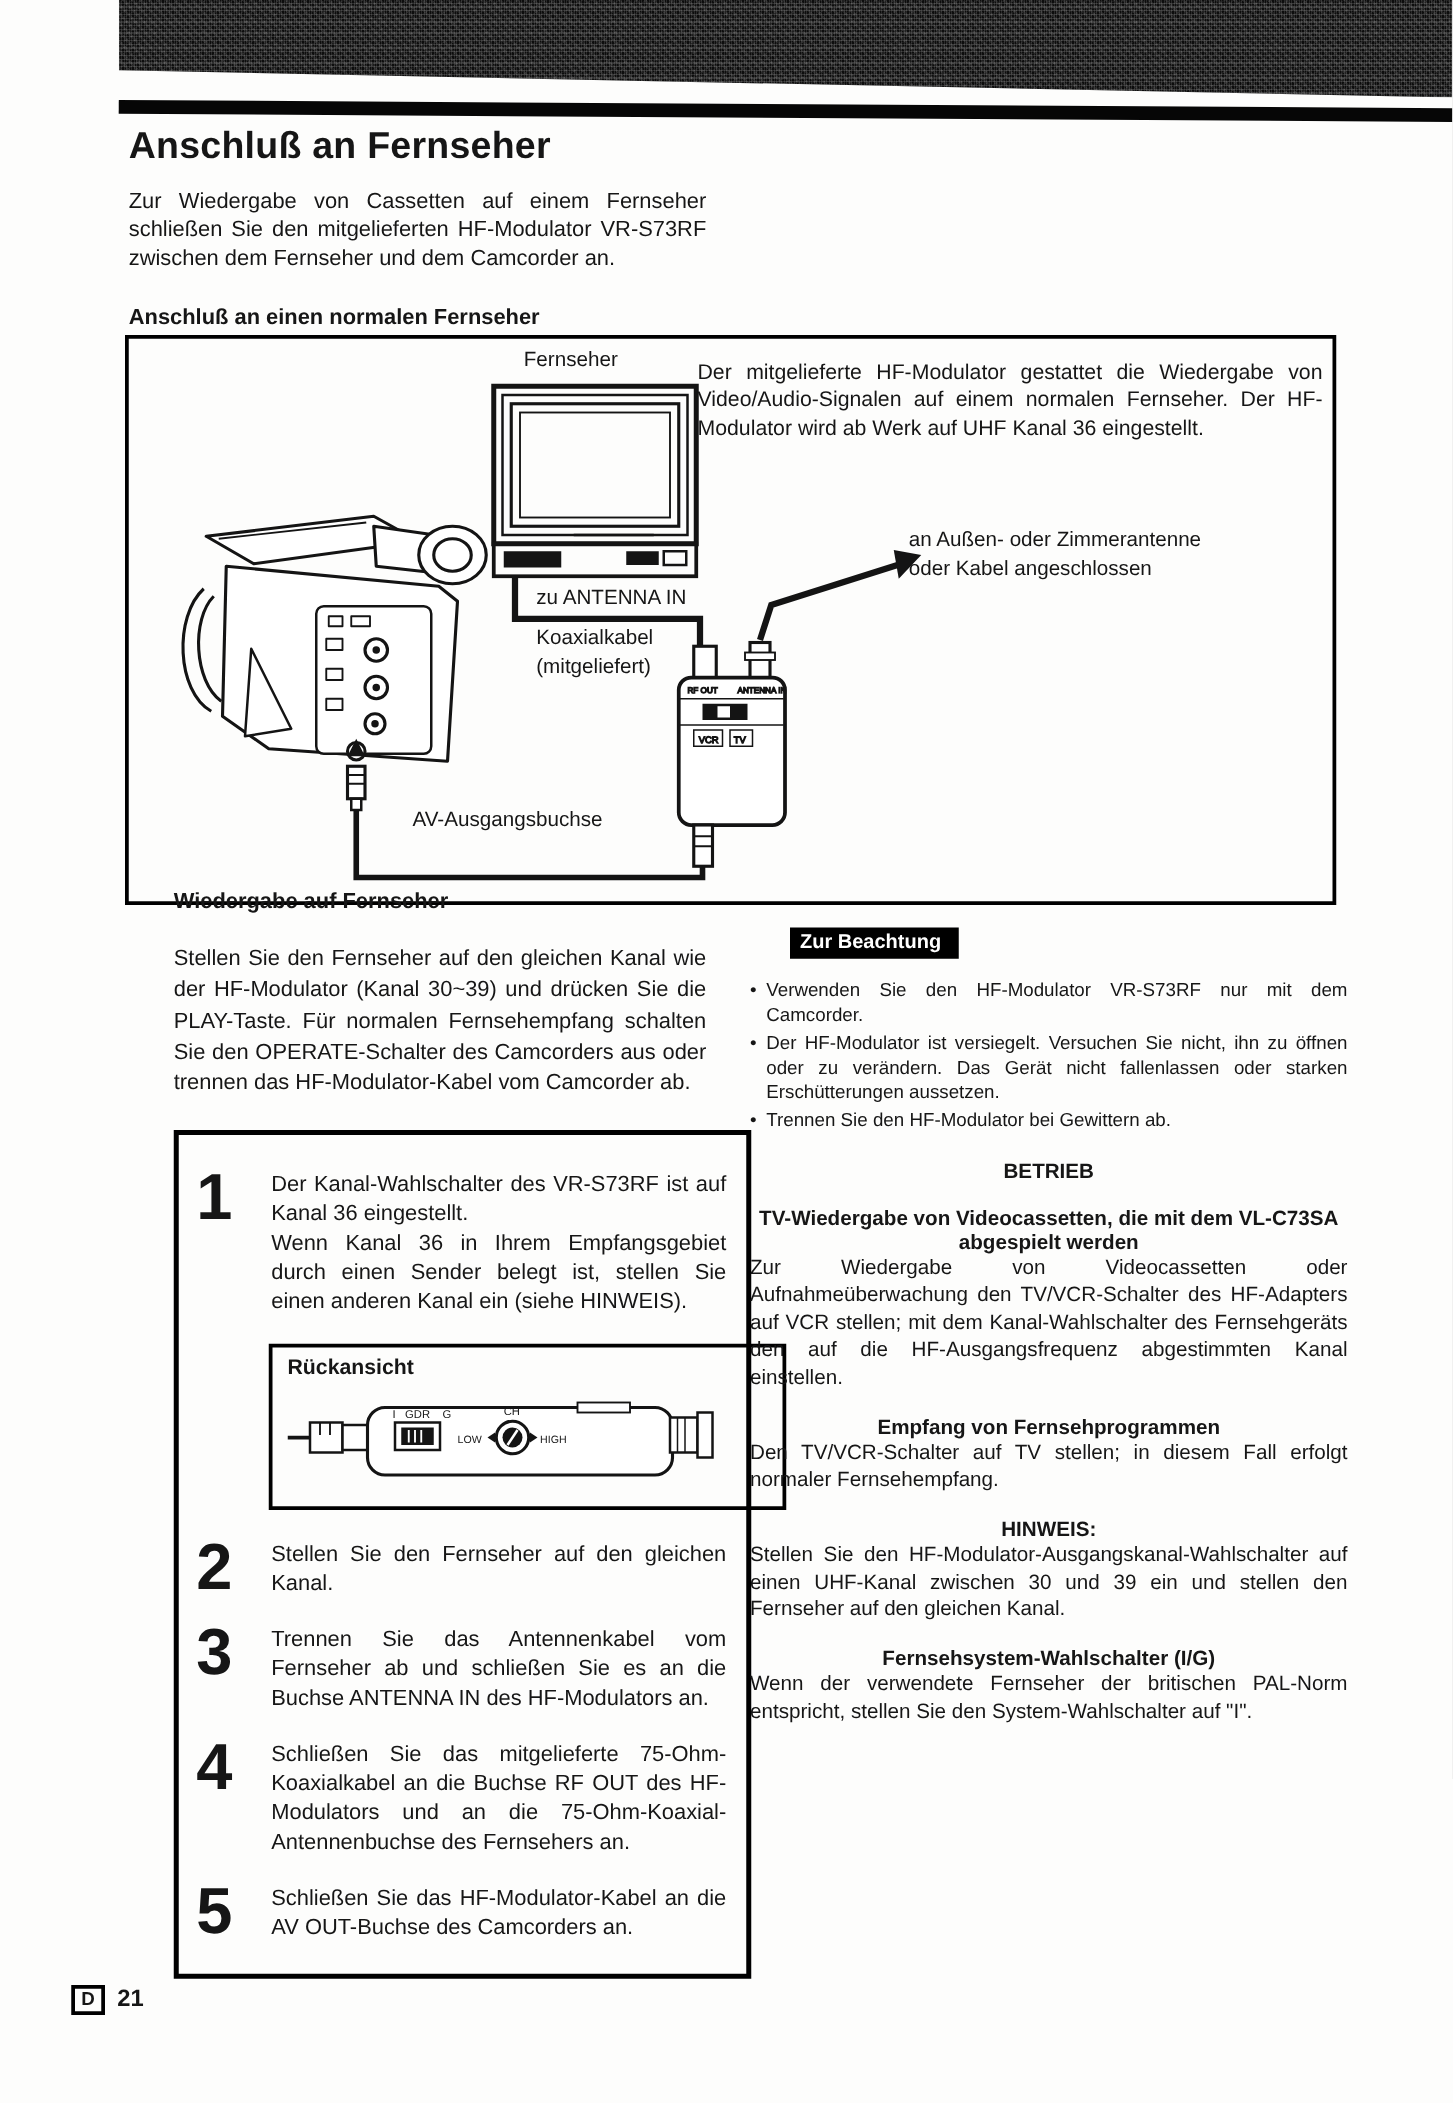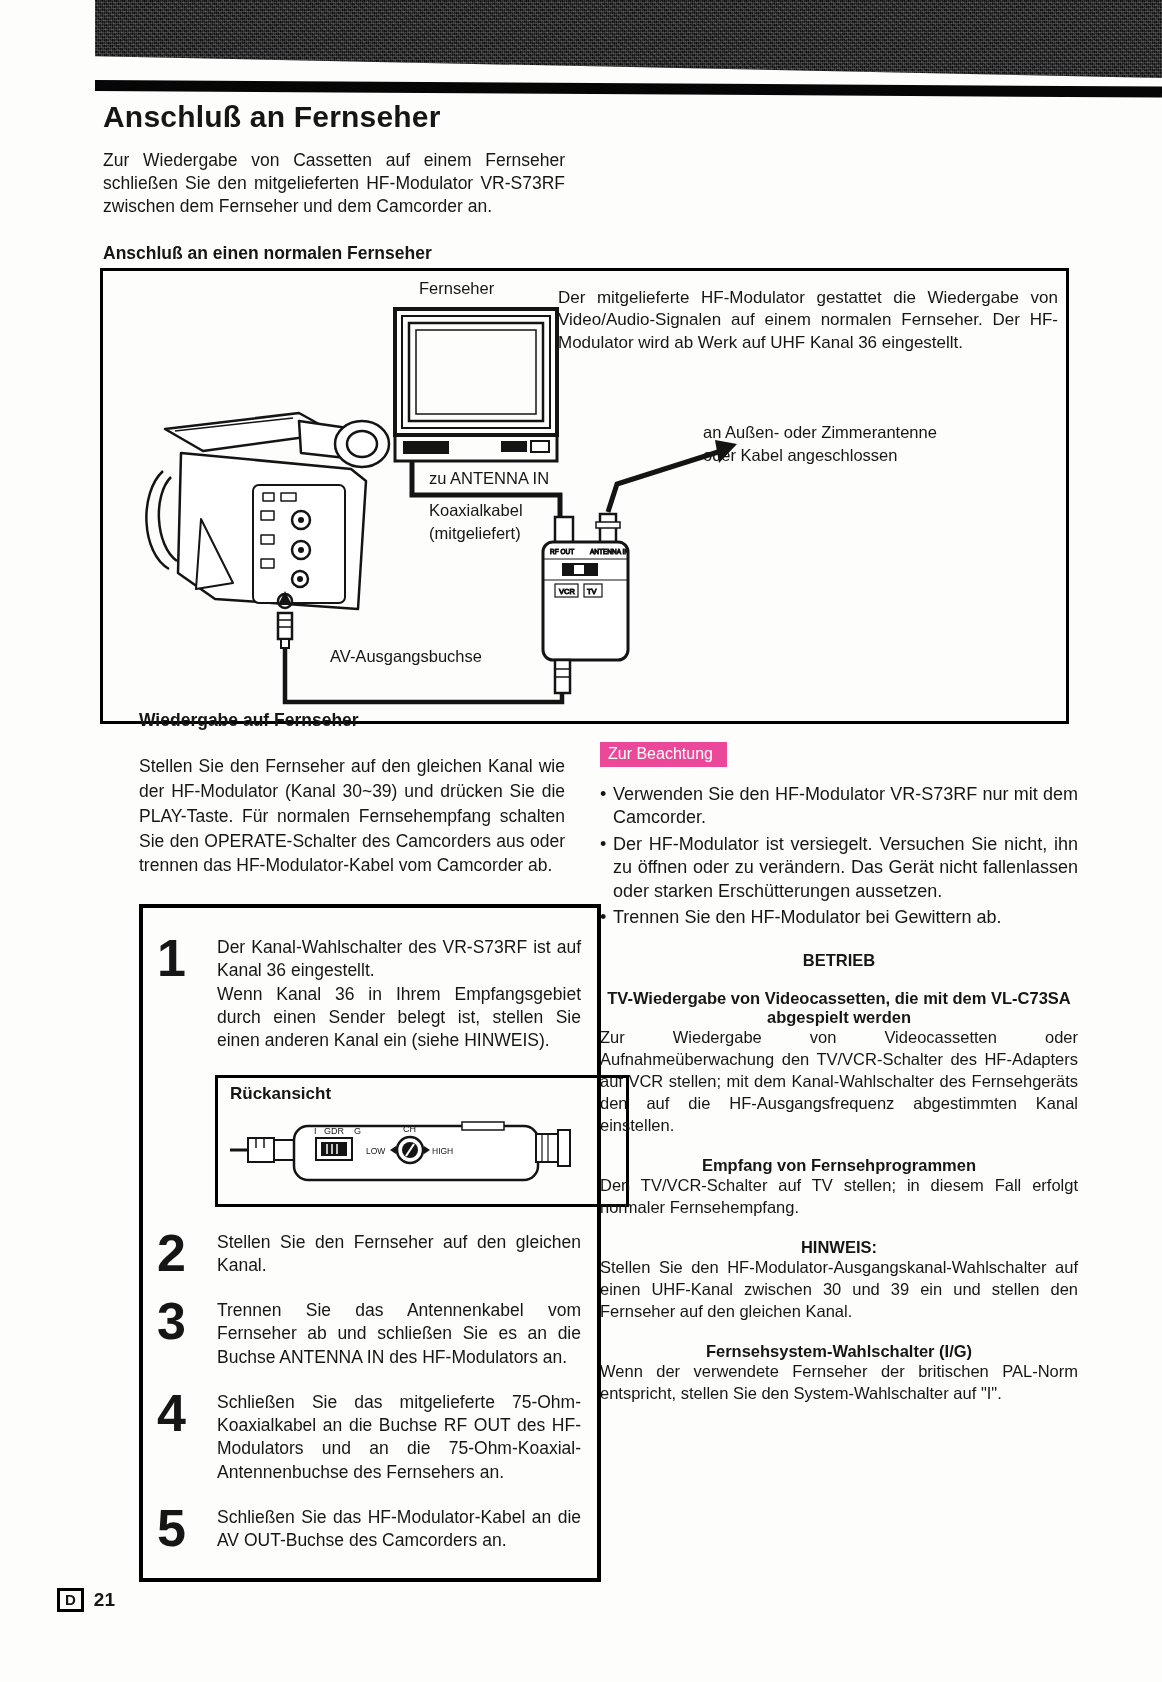--- a/index.html
+++ b/index.html
@@ -48,23 +48,23 @@
   .step { display:flex; margin-bottom:22px; }
   .step-num { flex:none; width:60px; font-size:52px; font-weight:bold; line-height:.85; letter-spacing:-2px; }
   .step-text { font-size:17.5px; line-height:1.33; text-align:justify; }
   .step-text .t2 { margin-top:0; }
 
   .rear { border:3px solid #000; margin:6px 0 24px 58px; padding:6px 8px 8px 12px; width:414px; }
   .rear-label { font-size:17px; font-weight:bold; margin-bottom:0; }
 
   
   .col-right { left:600px; top:742px; width:478px; }
-  .badge { display:inline-block; background:#ec4899; color:#fff; font-weight:normal;
-           font-size:16px; padding:3px 14px 4px 8px; margin-bottom:16px; }
-  .bullets { font-size:18px; line-height:1.3; }
+  .badge { display:inline-block; background:#000000; color:#fff; font-weight:bold;
+           font-size:16px; padding:3px 14px 4px 8px; margin-bottom:16px;margin-left:32px; }
+  .bullets { font-size:15px; line-height:1.3; }
   .bullet { display:flex; margin-bottom:3px; }
   .bullet::before { content:"\2022"; flex:none; width:13px; }
   .bullet span { text-align:justify; }
   .rc-h { font-size:16.5px; font-weight:bold; margin-top:19px;text-align:center; }
   .rc-h.first { margin-top:22px; }
   .rc-body { font-size:16.5px; line-height:1.33; text-align:justify; }
 
   
   .footer { left:57px; top:1588px; display:flex; align-items:center; }
   .region-box { border:3px solid #000; font-weight:bold; font-size:15px; padding:0 5px 1px 5px; margin-right:10px; }
@@ -164,21 +164,21 @@
       </g>
     </svg>
 
     <div class="dlabel" style="left:316px; top:6px;">Fernseher</div>
     <div class="dnote">Der mitgelieferte HF-Modulator gestattet die Wiedergabe von Video/Audio-Signalen auf einem normalen Fernseher. Der HF-Modulator wird ab Werk auf UHF Kanal 36 eingestellt.</div>
     <div class="dlabel" style="left:326px; top:196px;">zu ANTENNA IN</div>
     <div class="dlabel" style="left:326px; top:228px;">
       <div>Koaxialkabel</div>
       <div>(mitgeliefert)</div>
     </div>
-    <div class="dlabel" style="left:600px; top:150px;">
+    <div class="dlabel" style="left:624px; top:150px;">
       <div>an Außen- oder Zimmerantenne</div>
       <div>oder Kabel angeschlossen</div>
     </div>
     <div class="dlabel" style="left:227px; top:358px;margin-top:16px;">AV-Ausgangsbuchse</div>
   </div>
 
   <div class="abs col-left">
     <div class="h3">Wiedergabe auf Fernseher</div>
     <div class="body-just">Stellen Sie den Fernseher auf den gleichen Kanal wie der HF-Modulator (Kanal 30~39) und drücken Sie die PLAY-Taste. Für normalen Fernsehempfang schalten Sie den OPERATE-Schalter des Camcorders aus oder trennen das HF-Modulator-Kabel vom Camcorder ab.</div>
 

